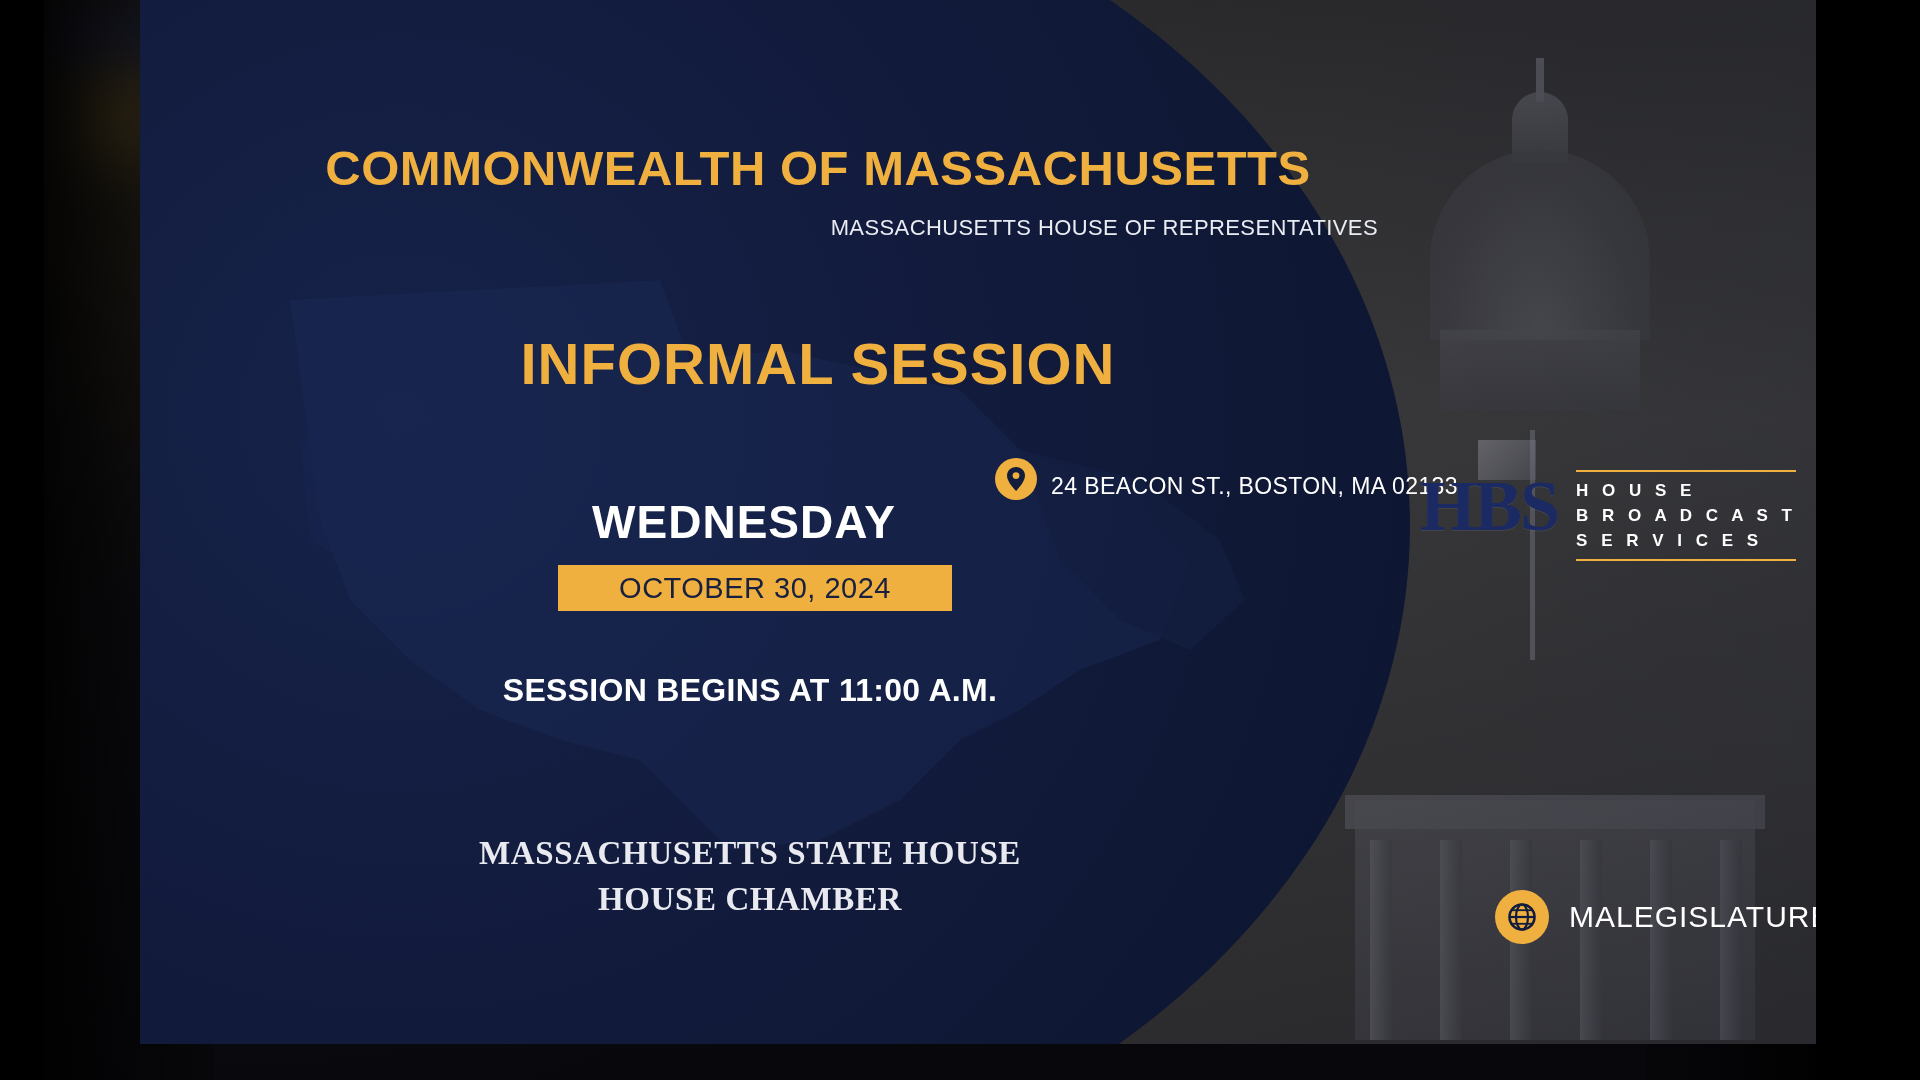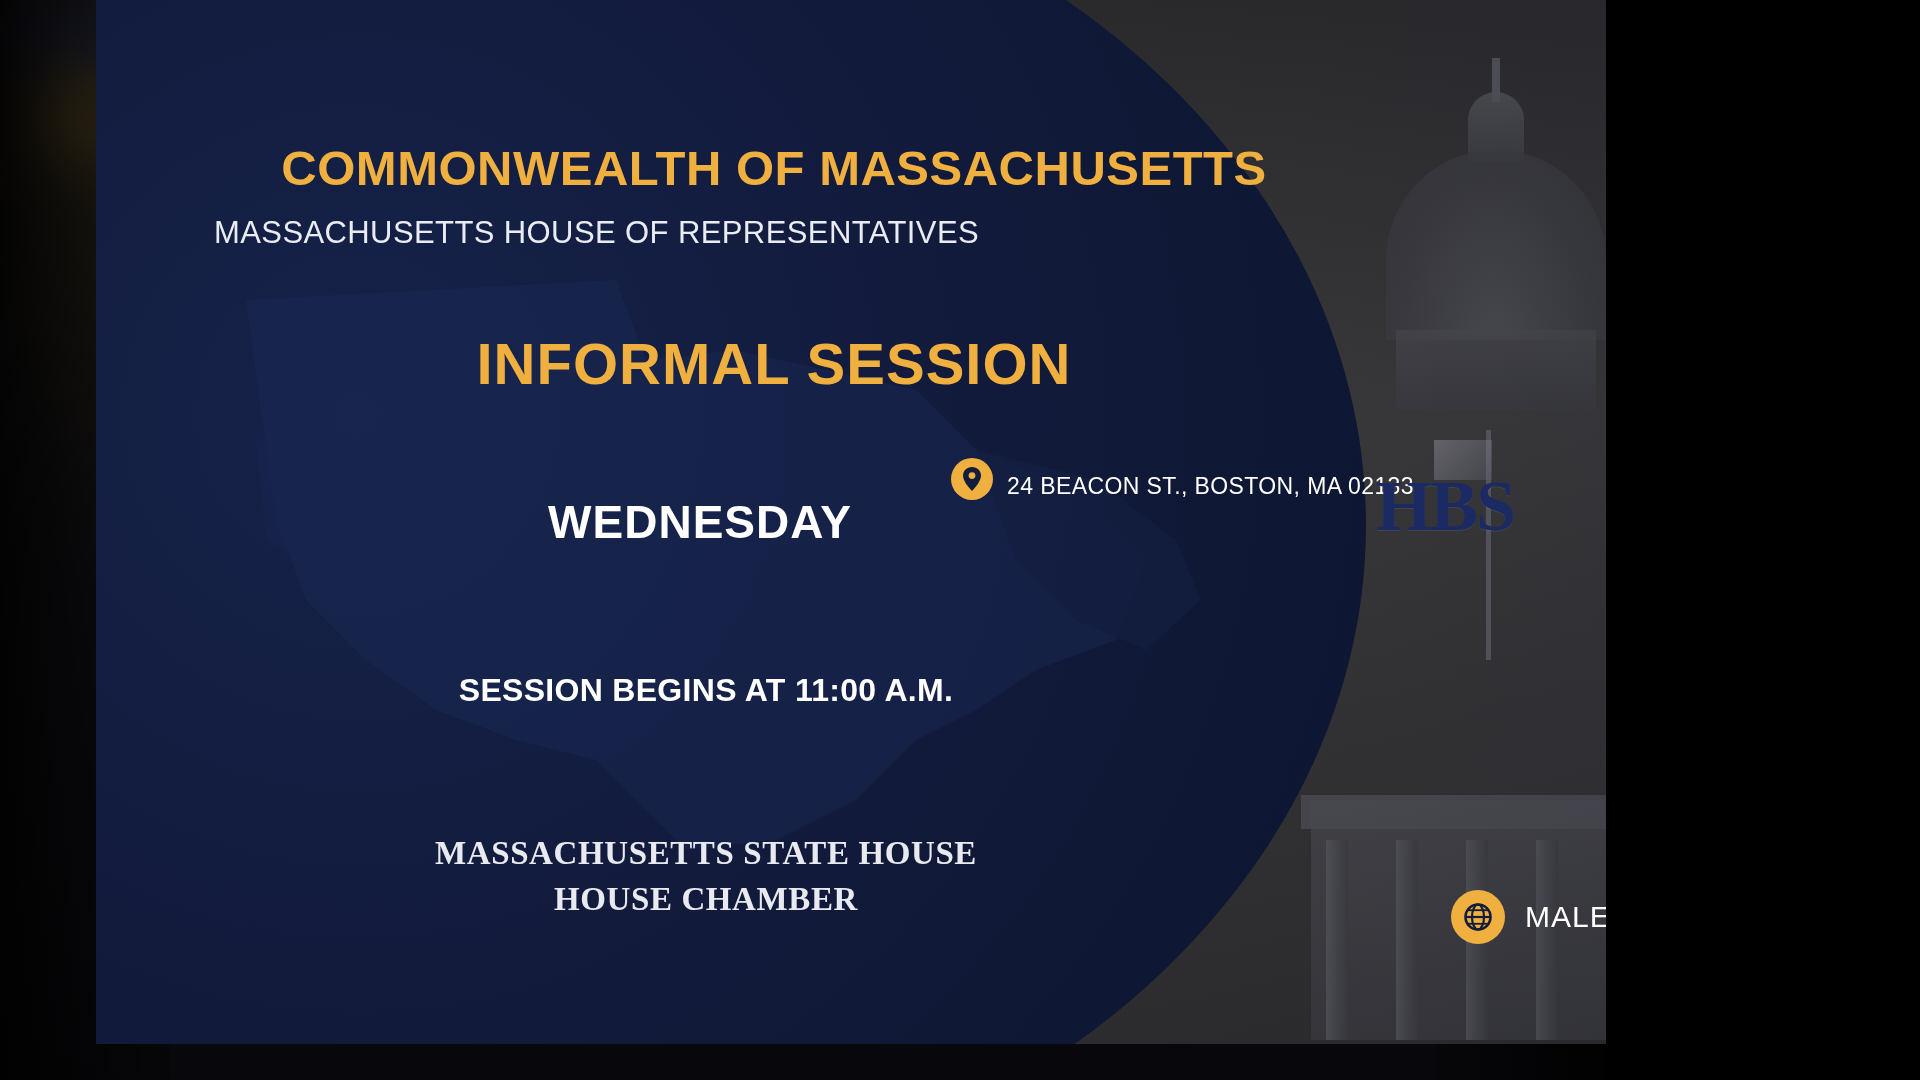--- a/index.html
+++ b/index.html
@@ -7,24 +7,25 @@
     padding: 0;
     background: #000;
     width: 1920px;
     height: 1080px;
     overflow: hidden;
     font-family: "Liberation Sans", sans-serif;
   }
 
   #stage {
     position: relative;
-    width: 1606px;
+    width: 1772px;
     height: 1080px;
     background: #05060d;
     overflow: hidden;
+    margin-left: 44px;
   }
 
   
   .backdrop {
     position: absolute;
     inset: 0;
     background:
       radial-gradient(circle at 12% 14%, rgba(52,45,28,0.85) 0%, rgba(18,17,22,0.9) 26%, rgba(8,8,12,1) 55%),
       radial-gradient(circle at 88% 78%, rgba(60,52,34,0.55) 0%, rgba(14,14,18,0.9) 40%, rgba(6,6,10,1) 70%),
       linear-gradient(180deg, #0a0a12 0%, #121119 45%, #0b0b11 100%);
@@ -166,23 +167,23 @@
     color: #efb03f;
     font-weight: bold;
     font-size: 49px;
     letter-spacing: 0.5px;
   }
   .subhead {
     position: absolute;
     left: 118px;
     top: 215px;
     width: 1120px;
-    text-align: left;
+    text-align: right;
     color: #e9ecf2;
-    font-size: 31px;
+    font-size: 22px;
     letter-spacing: 0.4px;
   }
   .session-type {
     position: absolute;
     left: 118px;
     top: 330px;
     width: 1120px;
     text-align: center;
     color: #efb03f;
     font-weight: bold;
@@ -362,29 +363,35 @@
       <span class="pin-icon">
         <svg width="20" height="24" viewBox="0 0 20 24" aria-hidden="true">
           <path d="M10 0C4.9 0 1 3.9 1 8.8 1 15.3 10 24 10 24s9-8.7 9-15.2C19 3.9 15.1 0 10 0z" fill="#121c3c"></path>
           <circle cx="10" cy="8.6" r="3.4" fill="#efb03f"></circle>
         </svg>
       </span>
       <span class="address-text">24 BEACON ST., BOSTON, MA 02133</span>
     </div>
 
     <div class="day">WEDNESDAY</div>
+    <div class="date-chip">OCTOBER 30, 2024</div>
     <div class="begins">SESSION BEGINS AT 11:00 A.M.</div>
 
     <div class="venue">
       <div>MASSACHUSETTS STATE HOUSE</div>
       <div>HOUSE CHAMBER</div>
     </div>
 
     <div class="hbs">
       <div class="hbs-mark">HBS</div>
+      <div class="hbs-words">
+        <div>H O U S E</div>
+        <div>B R O A D C A S T</div>
+        <div>S E R V I C E S</div>
+      </div>
     </div>
 
     <div class="web-row">
       <span class="globe-icon">
         <svg width="30" height="30" viewBox="0 0 30 30" aria-hidden="true">
           <circle cx="15" cy="15" r="12.5" fill="none" stroke="#121c3c" stroke-width="2.6"></circle>
           <ellipse cx="15" cy="15" rx="6" ry="12.5" fill="none" stroke="#121c3c" stroke-width="2.2"></ellipse>
           <line x1="2.5" y1="15" x2="27.5" y2="15" stroke="#121c3c" stroke-width="2.2"></line>
           <line x1="4.6" y1="8.2" x2="25.4" y2="8.2" stroke="#121c3c" stroke-width="1.8"></line>
           <line x1="4.6" y1="21.8" x2="25.4" y2="21.8" stroke="#121c3c" stroke-width="1.8"></line>

